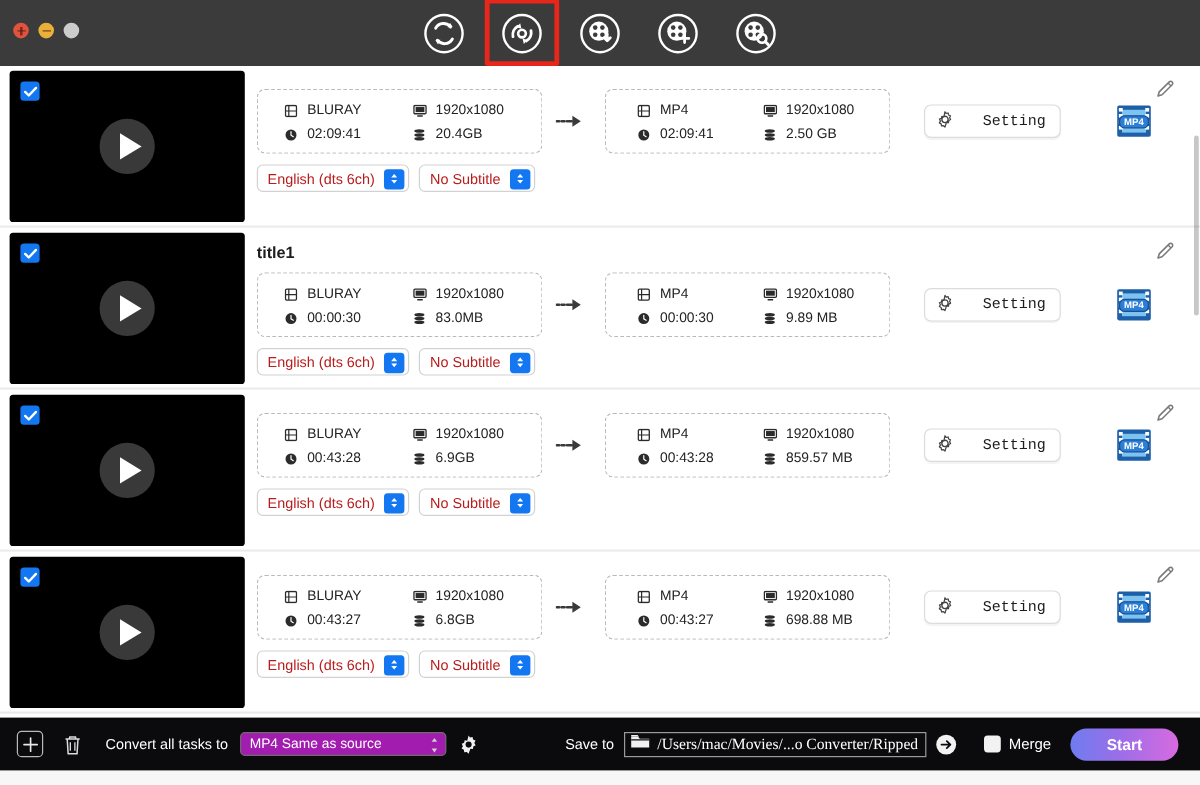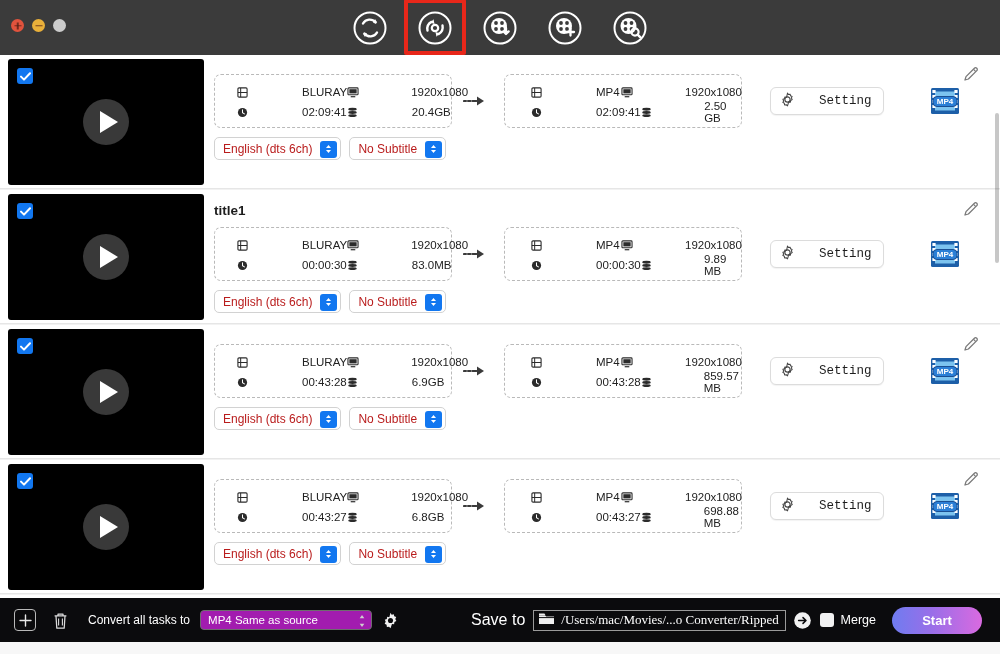--- a/index.html
+++ b/index.html
@@ -150,21 +150,20 @@
     width: 238px; height: 54px;
     padding: 7px 0 0 22px;
     background: #fff;
   }
   .infocard.out { width: 238px; padding-left: 26px; }
   .inforow { display: flex; align-items: center; height: 20px; }
   .infocell {
     display: flex; align-items: center;
     font-size: 11.5px; color: #222;
     width: 120px;
-    gap: 46px;
   }
   .infocell .ic { margin-right: 6px; display: flex; width: 13px; }
   .arrowsep {
     width: 52px;
     display: flex; align-items: center; justify-content: center;
   }
 
   .setting {
     margin-left: 28px;
     border: 1px solid #dcdcdc;
@@ -238,21 +237,21 @@
     display: flex; align-items: center;
     padding: 0 22px 0 7px;
     cursor: pointer;
   }
   .btselect .stepper2 {
     position: absolute; right: 4px; top: 1px;
     display: flex; flex-direction: column; align-items: center;
     color: #cfcfcf;
   }
   .gear-b { margin-left: 10px; cursor: pointer; display:flex; }
-  .saveto { color: #fff; font-size: 16px; margin-left: 72px; }
+  .saveto { color: #fff; font-size: 12px; margin-left: 72px; }
   .pathbox {
     margin-left: 8px;
     height: 21px;
     border: 1px solid #9a9a9a;
     background: #0b0b0d;
     display: flex; align-items: center;
     padding: 0 6px 0 4px;
     gap: 6px;
     cursor: pointer;
   }

